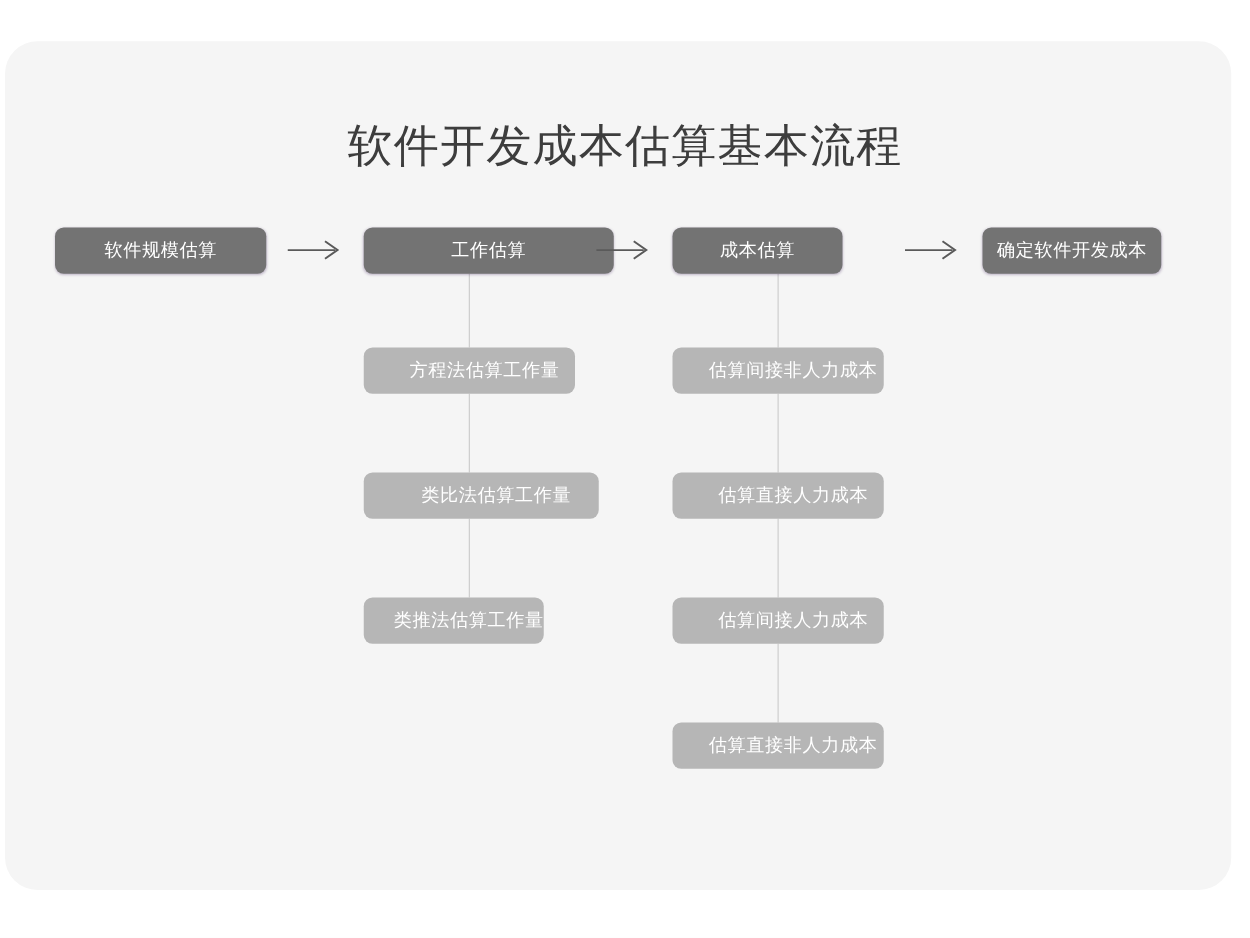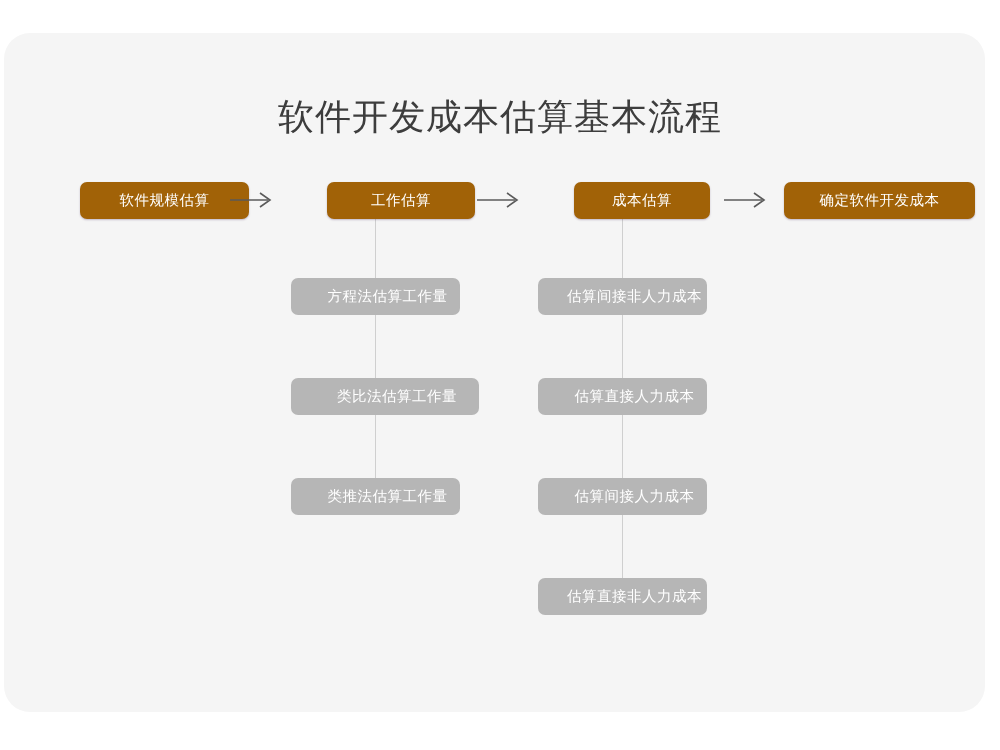--- a/index.html
+++ b/index.html
@@ -54,23 +54,22 @@
     display: flex;
     align-items: center;
     justify-content: center;
     font-size: 14.5px;
     letter-spacing: 0.5px;
     color: #ffffff;
     white-space: nowrap;
     box-sizing: border-box;
   }
   .node.primary {
-    background: #a16207;
+    background: #737373;
     box-shadow: 0 1px 2px rgba(60, 30, 90, 0.28);
-    margin-left: 36px;
   }
   .node.secondary {
     background: #b6b6b6;
     padding-left: 24px;
   }
   
   .arrow {
     position: absolute;
     height: 20px;
     width: 44px;
@@ -99,42 +98,42 @@
 
   <div class="node primary" style="left:44px; top:182px; width:169px;">软件规模估算</div>
 
   <div class="arrow" style="left:230px; top:190px;">
     <svg width="44" height="20" viewBox="0 0 44 20">
       <line x1="0" y1="10" x2="38" y2="10" stroke="#5a5a5a" stroke-width="1.4"></line>
       <polyline points="30,3 40,10 30,17" fill="none" stroke="#5a5a5a" stroke-width="1.6"></polyline>
     </svg>
   </div>
 
-  <div class="node primary" style="left:291px; top:182px; width:148px;">工作估算</div>
+  <div class="node primary" style="left:291px; top:182px; width:200px;">工作估算</div>
 
   <div class="arrow" style="left:477px; top:190px;">
     <svg width="44" height="20" viewBox="0 0 44 20">
       <line x1="0" y1="10" x2="38" y2="10" stroke="#5a5a5a" stroke-width="1.4"></line>
       <polyline points="30,3 40,10 30,17" fill="none" stroke="#5a5a5a" stroke-width="1.6"></polyline>
     </svg>
   </div>
 
   <div class="node primary" style="left:538px; top:182px; width:136px;">成本估算</div>
 
   <div class="arrow" style="left:724px; top:190px;">
     <svg width="44" height="20" viewBox="0 0 44 20">
       <line x1="0" y1="10" x2="38" y2="10" stroke="#5a5a5a" stroke-width="1.4"></line>
       <polyline points="30,3 40,10 30,17" fill="none" stroke="#5a5a5a" stroke-width="1.6"></polyline>
     </svg>
   </div>
 
-  <div class="node primary" style="left:748px; top:182px; width:191px;text-align:right;">确定软件开发成本</div>
+  <div class="node primary" style="left:786px; top:182px; width:143px;text-align:right;">确定软件开发成本</div>
 
   <div class="node secondary" style="left:291px; top:278px; width:169px;">方程法估算工作量</div>
   <div class="node secondary" style="left:291px; top:378px; width:188px;">类比法估算工作量</div>
-  <div class="node secondary" style="left:291px; top:478px; width:169px;">类推法估算工作量</div>
+  <div class="node secondary" style="left:291px; top:478px; width:144px;">类推法估算工作量</div>
 
   <div class="node secondary" style="left:538px; top:378px; width:169px;">估算直接人力成本</div>
   <div class="node secondary" style="left:538px; top:278px; width:169px;">估算间接非人力成本</div>
   <div class="node secondary" style="left:538px; top:478px; width:169px;">估算间接人力成本</div>
   <div class="node secondary" style="left:538px; top:578px; width:169px;">估算直接非人力成本</div>
 
 </div>
 
 </body></html>

